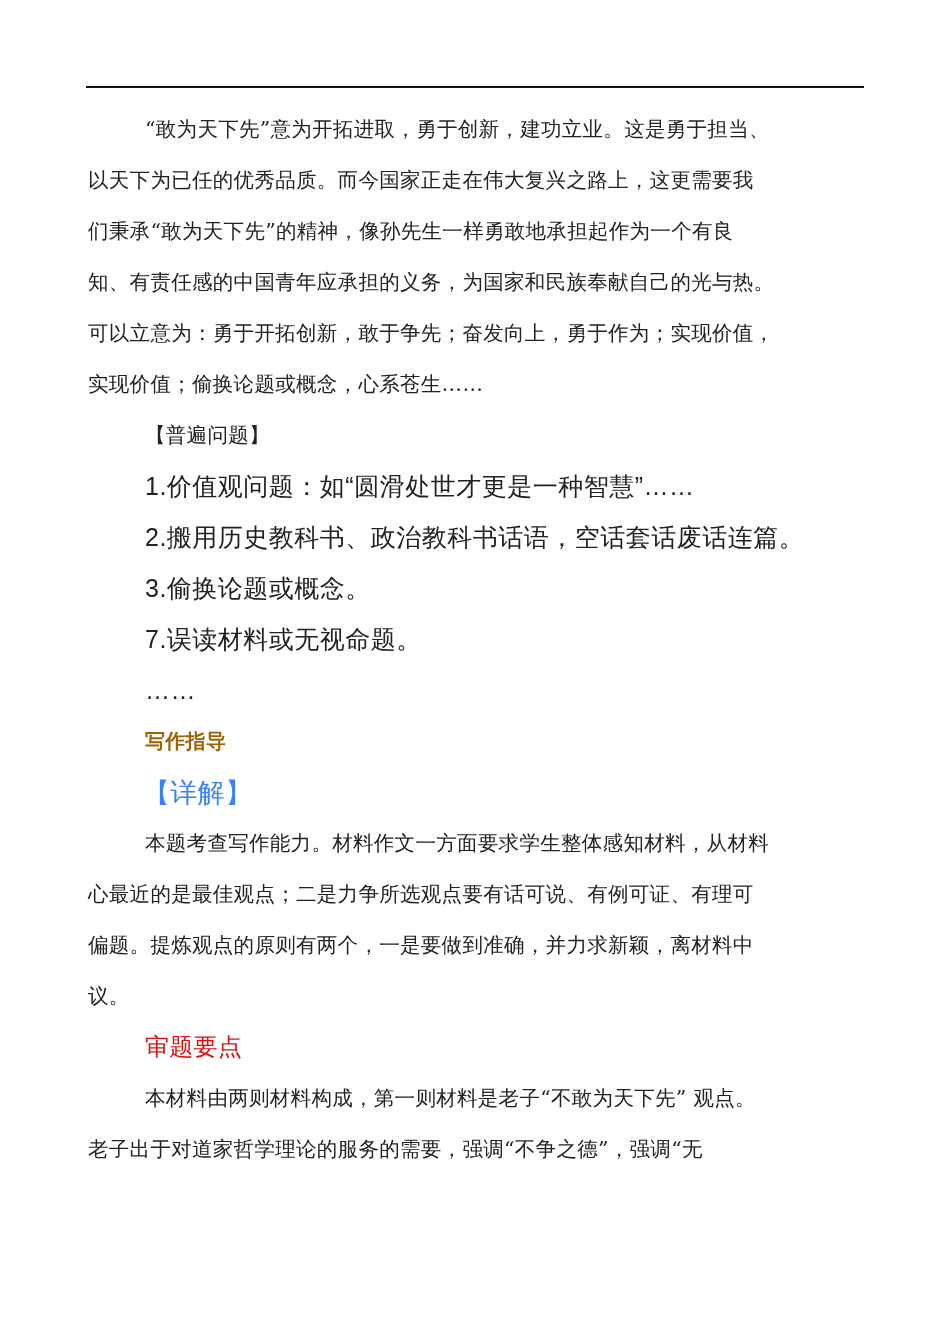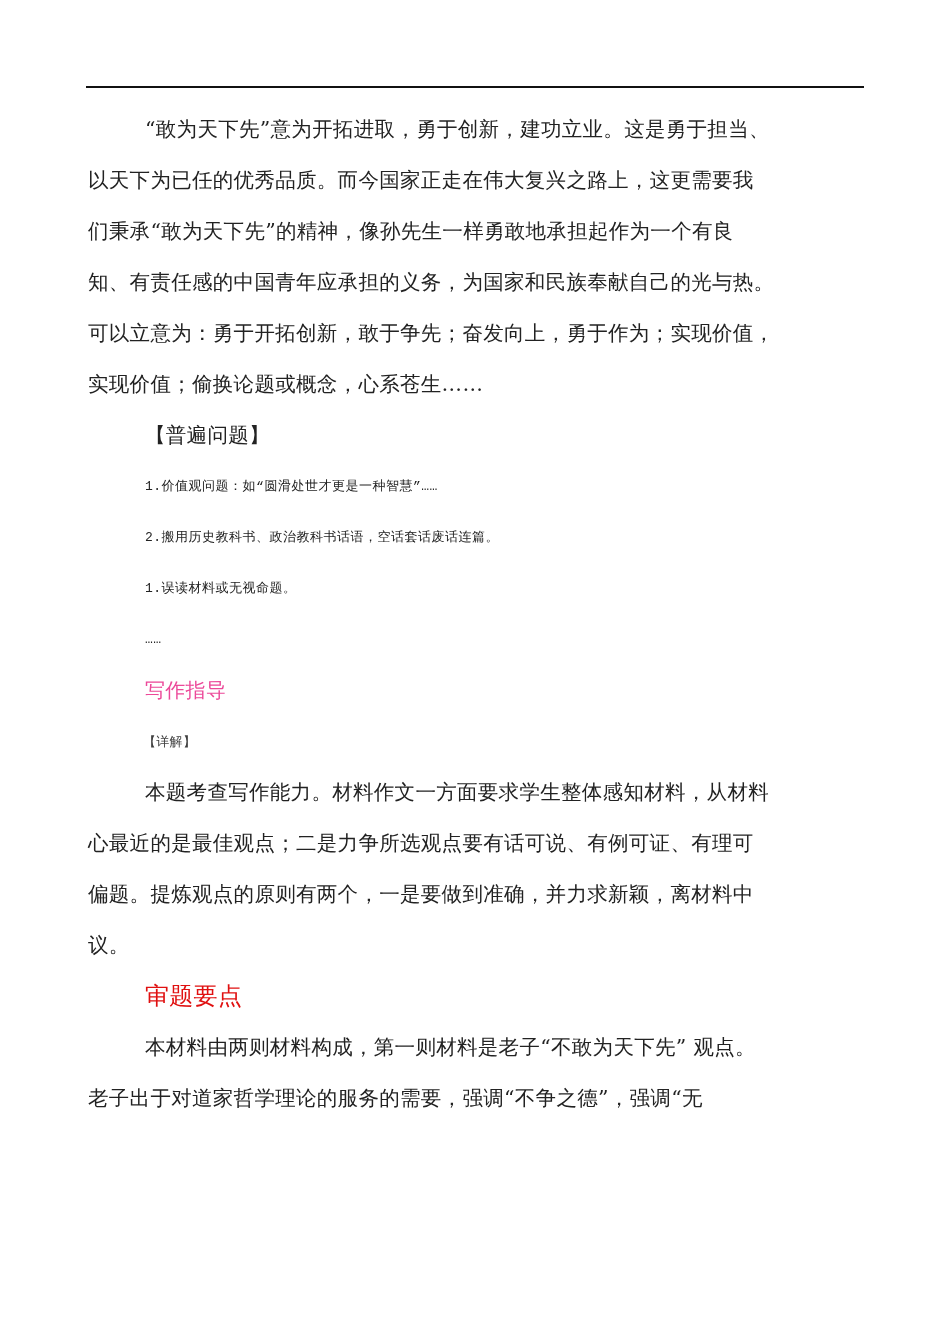--- a/index.html
+++ b/index.html
@@ -2,23 +2,23 @@
 <html><head>
 <meta charset="utf-8">
 <style>
   html, body { margin: 0; padding: 0; background: #ffffff; }
   body { width: 950px; height: 1344px; position: relative; overflow: hidden;
          font-family: "DejaVu Serif", "Liberation Serif", serif; color: #222; }
   .rule { position: absolute; left: 86px; top: 86px; width: 778px; height: 2px; background: #111; }
   .page { position: absolute; left: 88px; top: 104px; width: 776px; }
   .line { font-size: 20.5px; line-height: 51px; height: 51px; white-space: nowrap; letter-spacing: 0.3px; }
   .indent { padding-left: 57px; }
-  .list { padding-left: 57px; font-family: Liberation Mono, monospace; font-size: 13px; letter-spacing: 0.5px; }
-  .heading-blue { color: #ec4899; font-weight: normal; font-family: "DejaVu Sans", sans-serif; font-size: 20px; padding-left: 57px; }
-  .heading-red { color: #404040; padding-left: 55px; font-size: 13px; }
+  .list { padding-left: 57px; font-family: Liberation Sans, sans-serif; font-size: 25px; letter-spacing: 0.5px; }
+  .heading-blue { color: #a16207; font-weight: bold; font-family: "DejaVu Sans", sans-serif; font-size: 20px; padding-left: 57px; }
+  .heading-red { color: #3b82f6; padding-left: 55px; font-size: 27px; }
   .heading-red-plain { color: #e01010; padding-left: 57px; font-size: 24px; }
 </style>
 </head>
 <body>
 
 <div class="rule"></div>
 
 <div class="page">
   <div>
     <div class="line indent">“敢为天下先”意为开拓进取，勇于创新，建功立业。这是勇于担当、</div>
@@ -26,21 +26,22 @@
     <div class="line">们秉承“敢为天下先”的精神，像孙先生一样勇敢地承担起作为一个有良</div>
     <div class="line">知、有责任感的中国青年应承担的义务，为国家和民族奉献自己的光与热。</div>
     <div class="line">可以立意为：勇于开拓创新，敢于争先；奋发向上，勇于作为；实现价值，</div>
     <div class="line">实现价值；偷换论题或概念，心系苍生……</div>
   </div>
 
   <div>
     <div class="line indent">【普遍问题】</div>
     <div class="line list">1.价值观问题：如“圆滑处世才更是一种智慧”……</div>
     <div class="line list">2.搬用历史教科书、政治教科书话语，空话套话废话连篇。</div>
-    <div class="line list">1.误读材料或无视命题。</div>
+    <div class="line list">3.偷换论题或概念。</div>
+    <div class="line list">7.误读材料或无视命题。</div>
     <div class="line list">……</div>
   </div>
 
   <div>
     <div class="line heading-blue">写作指导</div>
     <div class="line heading-red">【详解】</div>
     <div class="line indent">本题考查写作能力。材料作文一方面要求学生整体感知材料，从材料</div>
     <div class="line">心最近的是最佳观点；二是力争所选观点要有话可说、有例可证、有理可</div>
     <div class="line">偏题。提炼观点的原则有两个，一是要做到准确，并力求新颖，离材料中</div>
     <div class="line">议。</div>

